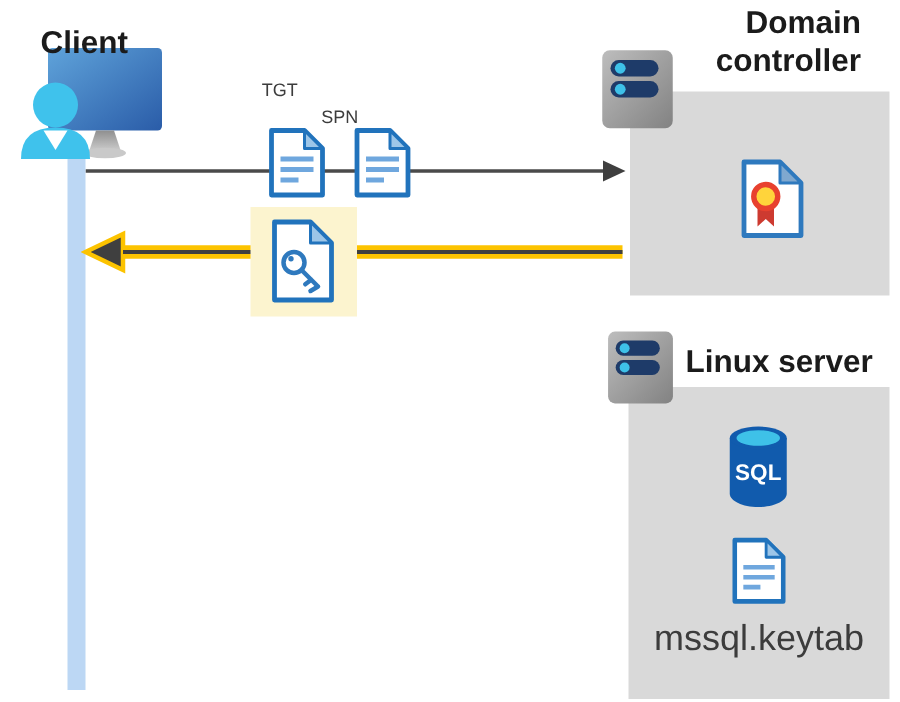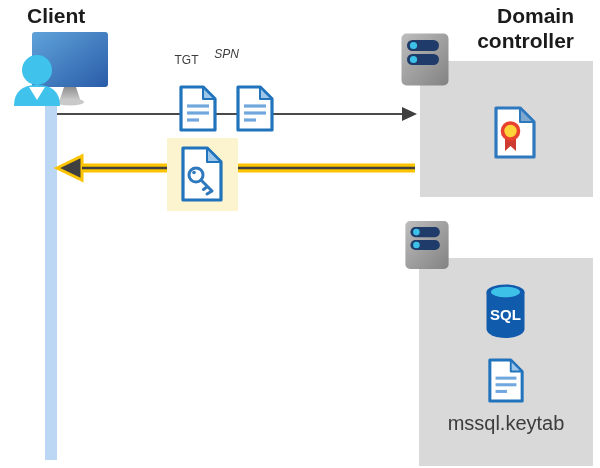--- a/index.html
+++ b/index.html
@@ -49,24 +49,24 @@
       </linearGradient>
     </defs>
     <rect x="20" y="2" width="76" height="55" rx="3" fill="url(#mon)"></rect>
     <polygon points="52,57 64,57 69,72 47,72" fill="url(#stand)"></polygon>
     <ellipse cx="58" cy="72" rx="14" ry="3.5" fill="#c9c9c9"></ellipse>
     <circle cx="25" cy="40" r="15" fill="#3fc2ec"></circle>
     <path d="M2,76 q0,-21 23,-21 q23,0 23,21 z" fill="#3fc2ec"></path>
     <polygon points="17,57 33,57 25,70" fill="#ffffff"></polygon>
   </svg>
 
-  <div class="abs title" style="left:27px; top:3px;">Client</div>
+  <div class="abs title" style="left:27px; top:16px;">Client</div>
 
   <div class="abs small-label center" style="left:166px; top:53px; width:41px;">TGT</div>
-  <div class="abs small-label center" style="left:206px; top:47px; width:41px;font-style:italic;">SPN</div>
+  <div class="abs small-label center" style="left:206px; top:71px; width:41px;">SPN</div>
 
   <svg class="abs" style="left:178px; top:84px;" width="40" height="49" viewBox="0 0 40 49">
     <path d="M3,3 h22 l12,12 v31 h-34 z" fill="#ffffff" stroke="#2173bc" stroke-width="3.2" stroke-linejoin="round"></path>
     <path d="M25,3 v12 h12 z" fill="#9dc6e8" stroke="#2173bc" stroke-width="2" stroke-linejoin="round"></path>
     <line x1="9" y1="22" x2="31" y2="22" stroke="#6fa7de" stroke-width="3.2"></line>
     <line x1="9" y1="29" x2="31" y2="29" stroke="#6fa7de" stroke-width="3.2"></line>
     <line x1="9" y1="36" x2="21" y2="36" stroke="#6fa7de" stroke-width="3.2"></line>
   </svg>
 
   <svg class="abs" style="left:235px; top:84px;" width="40" height="49" viewBox="0 0 40 49">
@@ -115,31 +115,32 @@
           <stop offset="1" stop-color="#828282"></stop>
       </linearGradient>
     </defs>
     <rect x="1.5" y="1.5" width="47" height="52" rx="5" fill="url(#srv2)"></rect>
     <rect x="7" y="8" width="32" height="11" rx="5.5" fill="#1e3b69"></rect>
     <circle cx="13.5" cy="13.5" r="3.6" fill="#3ec1e8"></circle>
     <rect x="7" y="22" width="32" height="11" rx="5.5" fill="#1e3b69"></rect>
     <circle cx="13.5" cy="27.5" r="3.6" fill="#3ec1e8"></circle>
   </svg>
 
+  <div class="abs title nowrap" style="left:457px; top:229px;">Linux server</div>
 
   <svg class="abs" style="left:484px; top:282px;" width="43" height="57" viewBox="0 0 43 57">
     <path d="M2.5,10 v37 c0,5 8.5,9 19,9 s19,-4 19,-9 V10 z" fill="#115bad"></path>
     <ellipse cx="21.5" cy="10" rx="19" ry="7.6" fill="#115bad"></ellipse>
     <ellipse cx="21.5" cy="10" rx="14.5" ry="5.2" fill="#3ec1e8"></ellipse>
     <text x="21.5" y="38" text-anchor="middle" font-family="Liberation Sans, sans-serif" font-size="15" font-weight="bold" fill="#ffffff">SQL</text>
   </svg>
 
   <svg class="abs" style="left:487px; top:357px;" width="38" height="47" viewBox="0 0 40 49">
     <path d="M3,3 h22 l12,12 v31 h-34 z" fill="#ffffff" stroke="#2173bc" stroke-width="3.2" stroke-linejoin="round"></path>
     <path d="M25,3 v12 h12 z" fill="#9dc6e8" stroke="#2173bc" stroke-width="2" stroke-linejoin="round"></path>
     <line x1="9" y1="22" x2="31" y2="22" stroke="#6fa7de" stroke-width="3.2"></line>
     <line x1="9" y1="29" x2="31" y2="29" stroke="#6fa7de" stroke-width="3.2"></line>
     <line x1="9" y1="36" x2="21" y2="36" stroke="#6fa7de" stroke-width="3.2"></line>
   </svg>
 
-  <div class="abs center" style="left:419px; top:412px; width:174px; font-size:20px; color:#3c3c3c;">mssql.keytab</div>
+  <div class="abs center" style="left:419px; top:412px; width:174px; font-size:24px; color:#3c3c3c;">mssql.keytab</div>
 
 </div>
 
 </body></html>

